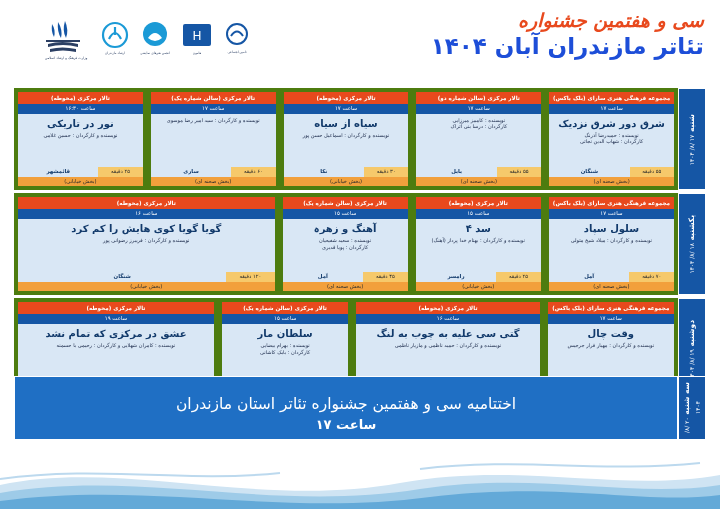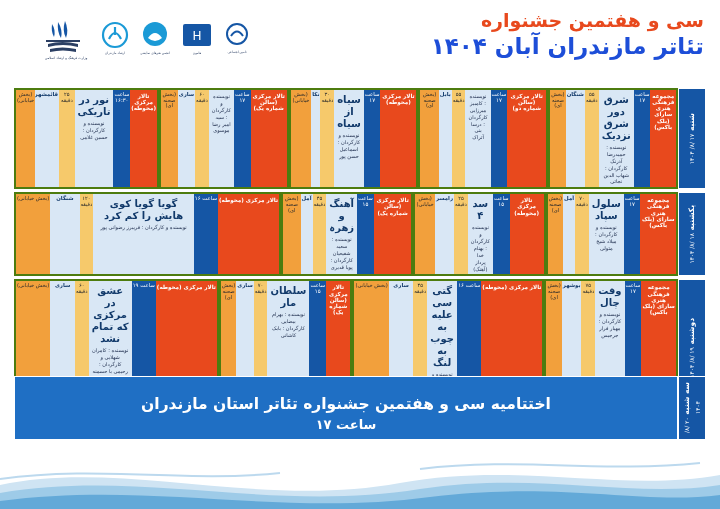--- a/index.html
+++ b/index.html
@@ -13,55 +13,55 @@
   .page{position:relative;width:720px;height:509px;overflow:hidden;background:#fff;}
 
   
   .header{position:absolute;top:0;right:0;left:0;height:88px;}
   .logos{position:absolute;left:auto;right:auto;top:18px;display:flex;align-items:center;gap:10px;direction:ltr;}
   .logos{left:42px;}
   .logo{display:flex;align-items:center;justify-content:center;}
   .logo svg{display:block;}
 
   .title-block{position:absolute;right:16px;top:10px;text-align:right;direction:rtl;}
-  .t1{font-size:19px;font-weight:bold;color:#e8491d;letter-spacing:-0.5px;line-height:1.15;}
+  .t1{font-size:19px;font-weight:bold;color:#e8491d;letter-spacing:-0.5px;line-height:1.15;font-style:italic;}
   .t2{font-size:23px;font-weight:bold;color:#1d4ed8;line-height:1.15;margin-top:1px;}
 
   
   .grid{position:absolute;top:88px;right:14px;width:692px;}
   .dayrow{display:flex;direction:rtl;margin-bottom:0;}
   .daytab{
     width:26px;flex:0 0 26px;background:#1556a5;color:#fff;
     display:flex;align-items:center;justify-content:center;
     border:1px solid #fff;
   }
   .daytab .vtxt{
     writing-mode:vertical-rl;transform:rotate(180deg);
     font-size:7.5px;font-weight:bold;line-height:1.5;text-align:center;letter-spacing:0.3px;
   }
   .daytab .vdate{font-size:6px;font-weight:normal;opacity:.95;}
   .cells{flex:1;display:flex;direction:rtl;}
-  .cell{flex:1;border:2px solid #4d7c0f;display:flex;flex-direction:row;}
+  .cell{flex:1;border:4px solid #4d7c0f;display:flex;flex-direction:column;}
 
   .venue{background:#e8491d;color:#fff;font-size:5.6px;font-weight:bold;text-align:center;padding:3px 1px 2.5px;line-height:1.1;}
   .time{background:#1556a5;color:#fff;font-size:5.4px;text-align:center;padding:2px 1px;line-height:1.1;}
   .body{background:#d9e7f5;flex:1;padding:3px 3px 2px;text-align:center;display:flex;flex-direction:column;justify-content:flex-start;min-height:48px;}
   .play{font-size:10px;font-weight:bold;color:#123a6b;line-height:1.2;margin:1px 0 2px;}
   .credit{font-size:5.1px;color:#1b2a4a;line-height:1.35;}
   .foot{display:flex;direction:rtl;align-items:stretch;}
   .dur{background:#f6c96b;color:#2b2b2b;font-size:5.2px;text-align:center;padding:2px 1px;flex:0 0 34%;line-height:1.1;}
   .city{background:#d9e7f5;color:#123a6b;font-size:5.4px;text-align:center;padding:2px 1px;flex:1;line-height:1.1;font-weight:bold;}
   .section{background:#f2a03c;color:#2b2b2b;font-size:5.2px;text-align:center;padding:2px 1px;line-height:1.1;}
   .gap{height:3px;}
 
   
   .closing{position:absolute;right:14px;top:376px;width:692px;display:flex;direction:rtl;}
   .closing .daytab{flex:0 0 26px;width:26px;height:62px;}
   .closing-box{flex:1;background:#1f6fc4;color:#fff;border:1px solid #fff;display:flex;flex-direction:column;align-items:center;justify-content:center;height:62px;}
-  .closing-t1{font-size:15.5px;font-weight:bold;line-height:1.25;margin-top:11px;}
+  .closing-t1{font-size:15.5px;font-weight:normal;line-height:1.25;margin-top:11px;}
   .closing-t2{font-size:13px;font-weight:bold;margin-top:2px;}
 
   
   .waves{position:absolute;left:0;right:0;bottom:0;height:70px;}
 </style>
 </head>
 <body>
 
 <div class="page">
 

